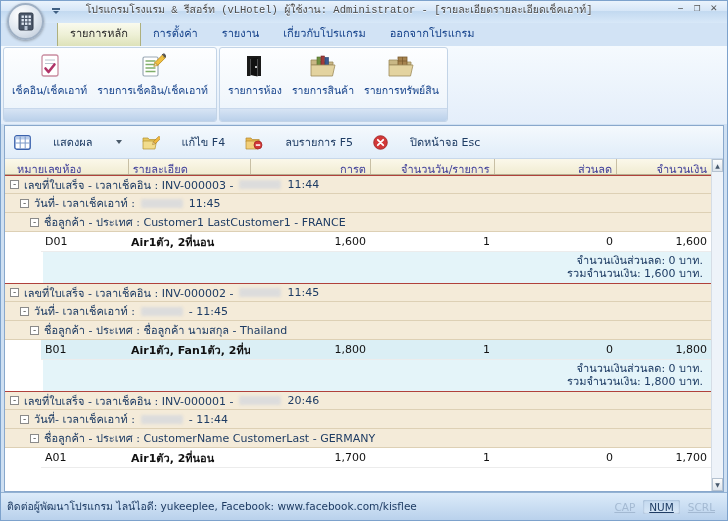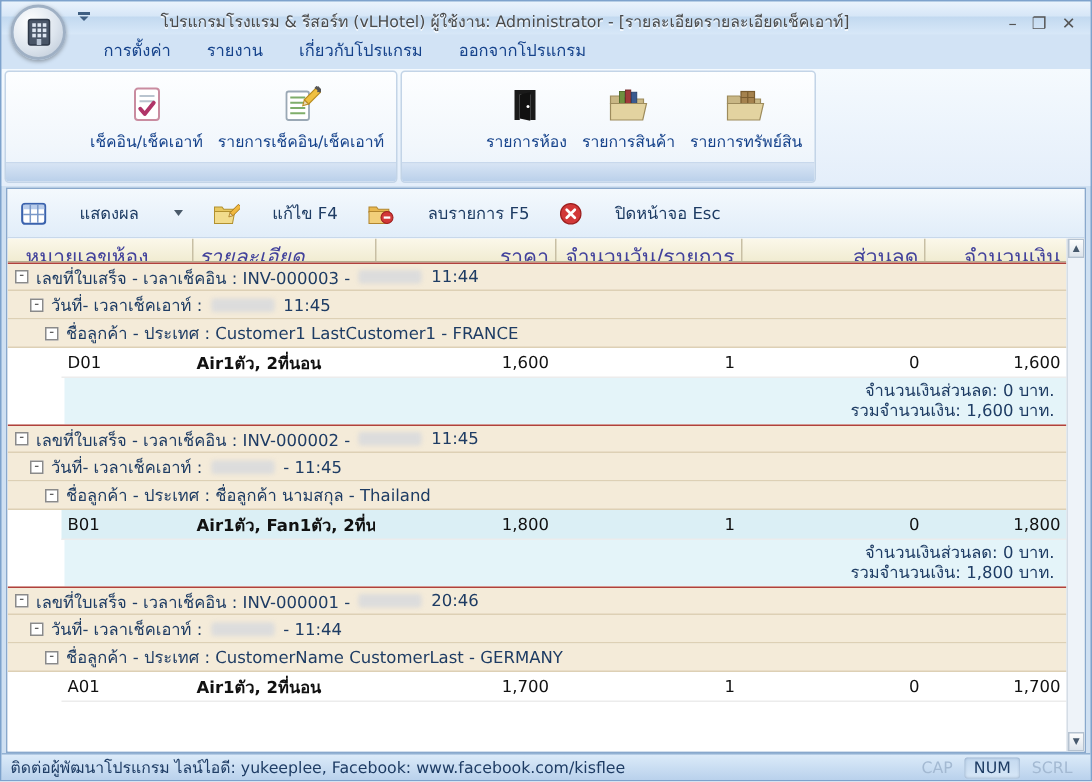--- a/index.html
+++ b/index.html
@@ -1,38 +1,38 @@
 <!DOCTYPE html>
 <html><head>
 <meta charset="utf-8">
 <style>
   * { box-sizing: border-box; margin: 0; padding: 0; }
   html,body { width:728px; }
   body { font-family: "DejaVu Sans", "Liberation Sans", sans-serif; font-size: 11px; }
   .window { width:728px; height:521px; background:#cfe0f2; position:relative; overflow:hidden; border:1px solid #7da2cc; display:flex; flex-direction:column; }
 
   
-  .titlebar { height:22px; background:linear-gradient(#eaf3fc,#d6e6f7 45%,#c2d9f0 46%,#d8e8f8); display:flex; align-items:flex-end; position:relative; flex:none; }
+  .titlebar { height:22px; background:linear-gradient(#eaf3fc,#d6e6f7 45%,#c2d9f0 46%,#d8e8f8); display:flex; align-items:flex-start; position:relative; flex:none;font-family:Liberation Mono, monospace; }
   .app-button { position:absolute; left:6px; top:2px; width:37px; height:37px; border-radius:50%; background:radial-gradient(circle at 35% 30%, #ffffff, #dde5ee 55%, #b9c5d4); border:2px solid #9fb0c4; box-shadow:0 1px 3px rgba(0,0,0,.35); z-index:30; display:flex; align-items:center; justify-content:center; cursor:pointer; }
   .qat-dd { position:absolute; left:48px; top:2px; width:14px; height:16px; display:flex; flex-direction:column; align-items:center; justify-content:center; color:#3a5a7a; cursor:pointer; }
   .qat-dd .bar { width:8px; height:2px; background:#3f5f82; margin-bottom:1px; }
   .qat-dd .tri { width:0; height:0; border-left:3px solid transparent; border-right:3px solid transparent; border-top:3px solid #3f5f82; }
   .title-text { flex:1; text-align:center; color:#4a4a4a; font-size:10.5px; text-shadow:0 1px 0 rgba(255,255,255,.8); white-space:nowrap; overflow:hidden; }
   .win-controls { display:flex; gap:10px; margin-right:10px; color:#555; font-size:11px; }
   .win-controls span { cursor:pointer; line-height:14px; }
 
   
   .tabrow { height:23px; background:#d2e3f5; display:flex; align-items:flex-end; padding-left:56px; flex:none; }
   .tab { padding:3px 12px 4px; color:#15428b; font-size:11px; cursor:pointer; white-space:nowrap; }
   .tab.selected { background:linear-gradient(#fcfcf2,#eef0d6 55%,#dde2ba); border:1px solid #aeb07e; border-bottom:none; border-radius:3px 3px 0 0; color:#2a2a2a; }
 
   
   .ribbon { height:78px; background:linear-gradient(#f5fafe,#e4eefa); padding:1px 2px 2px; display:flex; gap:2px; flex:none; }
   .rgroup { border:1px solid #c3d4e7; border-radius:3px; background:linear-gradient(#fdfeff,#f2f7fc 65%,#e9f2fb); display:flex; flex-direction:column; overflow:hidden; }
-  .rgroup-body { flex:1; display:flex; align-items:center; padding:1px 3px 0;margin-left:48px; }
+  .rgroup-body { flex:1; display:flex; align-items:flex-start; padding:1px 3px 0; }
   .rbtn { display:flex; flex-direction:column; align-items:center; justify-content:flex-start; padding:2px 5px; cursor:pointer; border-radius:2px; }
   .rbtn .ricon { width:28px; height:30px; display:flex; align-items:center; justify-content:center; }
   .rbtn .rlabel { color:#15428b; font-size:10.5px; white-space:nowrap; margin-top:1px; }
   .rgroup-footer { height:13px; background:linear-gradient(#d7e4f4,#bad0ea); border-top:1px solid #c8d8ec; flex:none; }
 
   
   .main { flex:1; margin:1px 3px 0; border:1px solid #89a8cc; background:#fff; display:flex; flex-direction:column; overflow:hidden; }
 
   .toolbar { height:33px; background:linear-gradient(#f4f9fd,#e1edf9); border-bottom:1px solid #c8d8ea; display:flex; align-items:center; padding:0 6px; gap:14px; flex:none; }
   .tbtn { display:flex; align-items:center; gap:22px; color:#1e3c64; cursor:pointer; padding:2px 3px; border-radius:2px; }
@@ -44,42 +44,42 @@
   .dots-btn { width:24px; height:17px; border:1px solid #8ea4bc; background:linear-gradient(#fdfdfd,#dfe5ec); font-size:10px; line-height:13px; text-align:center; cursor:pointer; color:#333; }
   .combo { width:66px; height:17px; border:1px solid #7f9db9; background:#fff; display:flex; align-items:center; }
   .combo .cfill { flex:1; height:100%; }
   .combo .cbtn { width:15px; height:100%; background:linear-gradient(#fdfdfd,#dde4ec); border-left:1px solid #aebecd; display:flex; align-items:center; justify-content:center; cursor:pointer; }
   .combo .cbtn i { width:0; height:0; border-left:3px solid transparent; border-right:3px solid transparent; border-top:4px solid #46586c; }
   .count-label { color:#15428b; margin-left:8px; white-space:nowrap; }
 
   
   .grid { flex:1; position:relative; background:#fff; overflow:hidden; }
   .grid-inner { position:absolute; left:0; top:0; right:12px; }
-  .ghead { display:flex; height:16px; background:linear-gradient(#fbf8ea,#f1ecd2); border-bottom:1px solid #b6ad90; color:#41419b; font-size:14px; }
+  .ghead { display:flex; height:16px; background:linear-gradient(#fbf8ea,#f1ecd2); border-bottom:1px solid #b6ad90; color:#41419b; font-size:11px; }
   .ghead .hc { padding:1px 4px; border-right:1px solid #c8bfa4; overflow:hidden; white-space:nowrap; }
-  .c1 { width:124px; } .c2 { width:123px;font-style:italic; } .c3 { width:120px; text-align:right; } .c4 { width:124px; text-align:right; } .c5 { width:123px; text-align:right; } .c6 { width:94px; text-align:right; }
+  .c1 { width:124px; } .c2 { width:123px; } .c3 { width:120px; text-align:right; } .c4 { width:124px; text-align:right; } .c5 { width:123px; text-align:right; } .c6 { width:94px; text-align:right; }
   .grow { height:19px; background:#f4ebd9; border-bottom:1px solid #ddd0b5; color:#1e3c64; display:flex; align-items:center; white-space:nowrap; overflow:hidden; }
   .grow.l1 { border-top:1px solid #b0413c; padding-left:5px; }
   .grow.l2 { padding-left:15px; }
   .grow.l3 { padding-left:25px; }
   .collapse { width:9px; height:9px; border:1px solid #8a8a8a; background:#fff; color:#444; font-size:9px; line-height:7px; text-align:center; margin-right:5px; flex:none; cursor:pointer; }
   .redact { display:inline-block; width:42px; height:9px; background:#dcdcdc; border-radius:2px; filter:blur(1.5px); margin:0 6px; }
   .drow { height:20px; margin-left:36px; display:flex; align-items:center; background:#fff; border-bottom:1px solid #ececec; color:#111; cursor:default; }
   .drow.alt { background:#dbeff5; }
   .drow .dc { padding:0 4px; overflow:hidden; white-space:nowrap; }
   .d1 { width:86px; } .d2 { width:123px;font-weight:bold; } .d3 { width:120px; text-align:right; } .d4 { width:124px; text-align:right; } .d5 { width:123px; text-align:right; } .d6 { width:94px; text-align:right; }
   .summary { margin-left:38px; background:#e4f4f9; color:#1e3c64; text-align:right; padding:2px 8px 3px; line-height:13px; }
   .vscroll { position:absolute; top:0; right:0; bottom:0; width:12px; background:#eef3f9; border-left:1px solid #d5dde6; }
   .sbtn { position:absolute; left:0; width:11px; height:13px; background:linear-gradient(#fdfdfd,#dde4ec); border:1px solid #b5c2d0; color:#46586c; font-size:6px; text-align:center; line-height:11px; cursor:pointer; }
   .sbtn.up { top:0; } .sbtn.down { bottom:0; }
 
   
-  .statusbar { height:18px; background:linear-gradient(#dcebf9,#b9d1ec); border-top:1px solid #93b2d3; display:flex; align-items:center; padding:0 6px; color:#1e3c64; flex:none; font-size:10.5px; }
+  .statusbar { height:28px; background:linear-gradient(#dcebf9,#b9d1ec); border-top:1px solid #93b2d3; display:flex; align-items:center; padding:0 6px; color:#1e3c64; flex:none; font-size:10.5px; }
   .statusbar .stext { flex:1; white-space:nowrap; overflow:hidden; }
-  .indicator { padding:1px 6px; margin-left:2px; color:#a3b9d2; border-radius:2px; }
+  .indicator { padding:1px 6px; margin-left:2px; color:#a3b9d2; border-radius:2px;text-decoration:underline; }
   .indicator.active { color:#1e3c64; background:linear-gradient(#c4d9ef,#d7e7f7); box-shadow:inset 0 0 2px rgba(60,90,130,.5); }
 </style>
 </head>
 <body>
 
 <div class="window">
 
   <div class="titlebar">
     <div class="app-button">
       <svg width="22" height="22" viewBox="0 0 22 22">
@@ -104,20 +104,21 @@
     </div>
     <div class="title-text">โปรแกรมโรงแรม &amp; รีสอร์ท (vLHotel) ผู้ใช้งาน: Administrator - [รายละเอียดรายละเอียดเช็คเอาท์]</div>
     <div class="win-controls">
       <span>–</span>
       <span>❐</span>
       <span>✕</span>
     </div>
   </div>
 
   <div class="tabrow">
+    <div class="tab selected">รายการหลัก</div>
     <div class="tab">การตั้งค่า</div>
     <div class="tab">รายงาน</div>
     <div class="tab">เกี่ยวกับโปรแกรม</div>
     <div class="tab">ออกจากโปรแกรม</div>
   </div>
 
   <div class="ribbon">
     <div class="rgroup">
       <div class="rgroup-body">
         <div class="rbtn">
@@ -236,21 +237,21 @@
         <span>ปิดหน้าจอ Esc</span>
       </div>
     </div>
 
 
     <div class="grid">
       <div class="grid-inner">
         <div class="ghead">
           <div class="hc c1" style="padding-left:12px">หมายเลขห้อง</div>
           <div class="hc c2">รายละเอียด</div>
-          <div class="hc c3">ราคา</div>
+          <div class="hc c3">การต</div>
           <div class="hc c4">จำนวนวัน/รายการ</div>
           <div class="hc c5">ส่วนลด</div>
           <div class="hc c6" style="border-right:none">จำนวนเงิน</div>
         </div>
 
         <div>
           <div class="grow l1">
             <span class="collapse">-</span>
             <span>เลขที่ใบเสร็จ - เวลาเช็คอิน : INV-000003 -</span>
             <span class="redact"></span>

